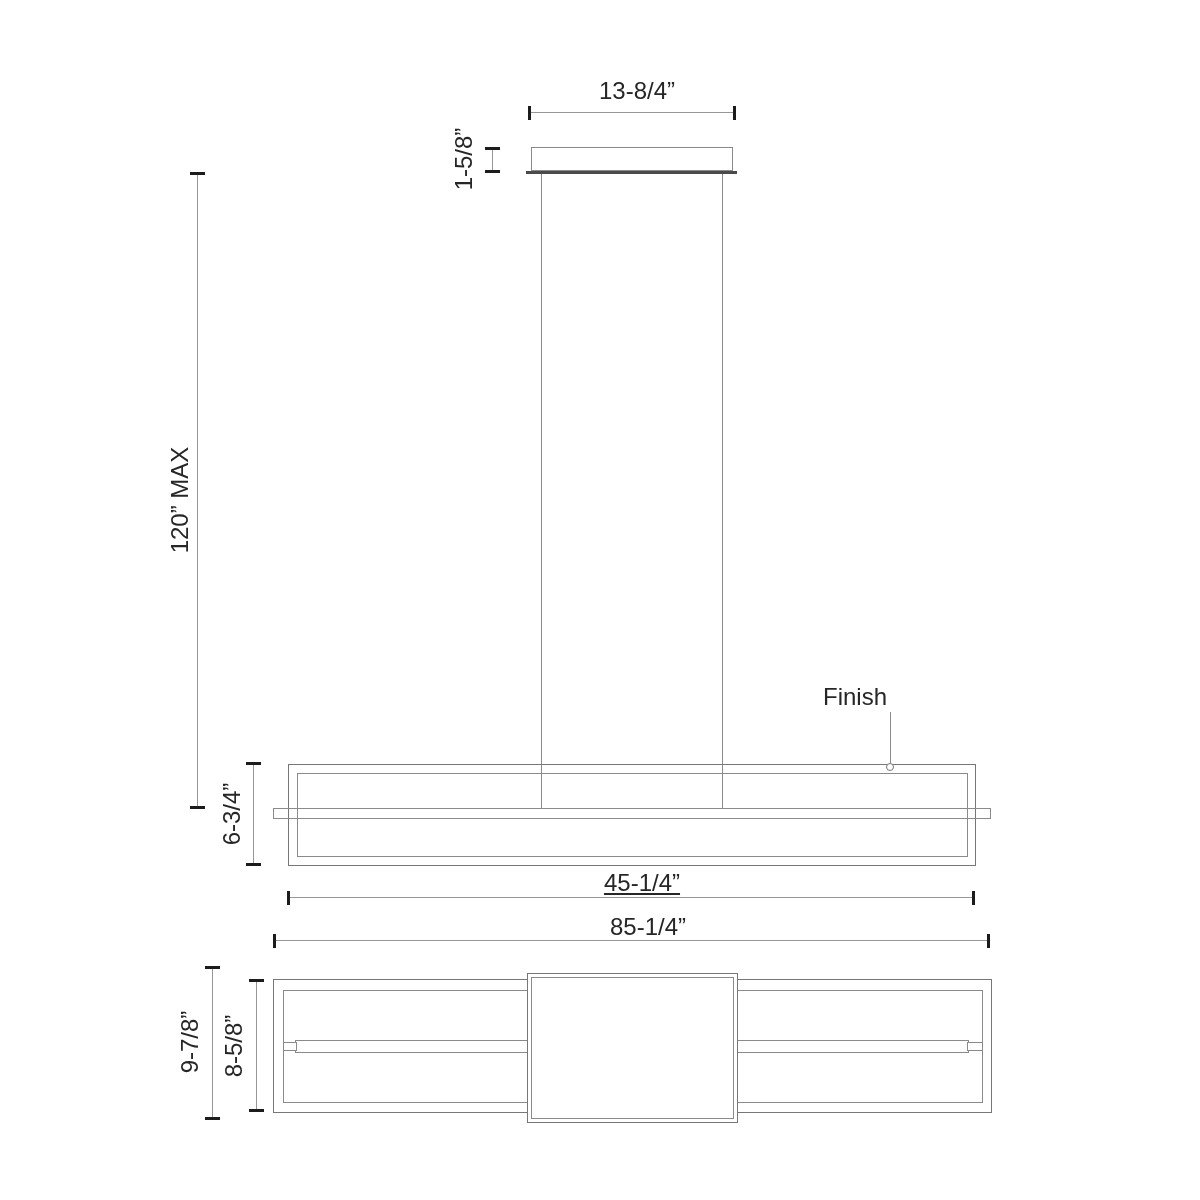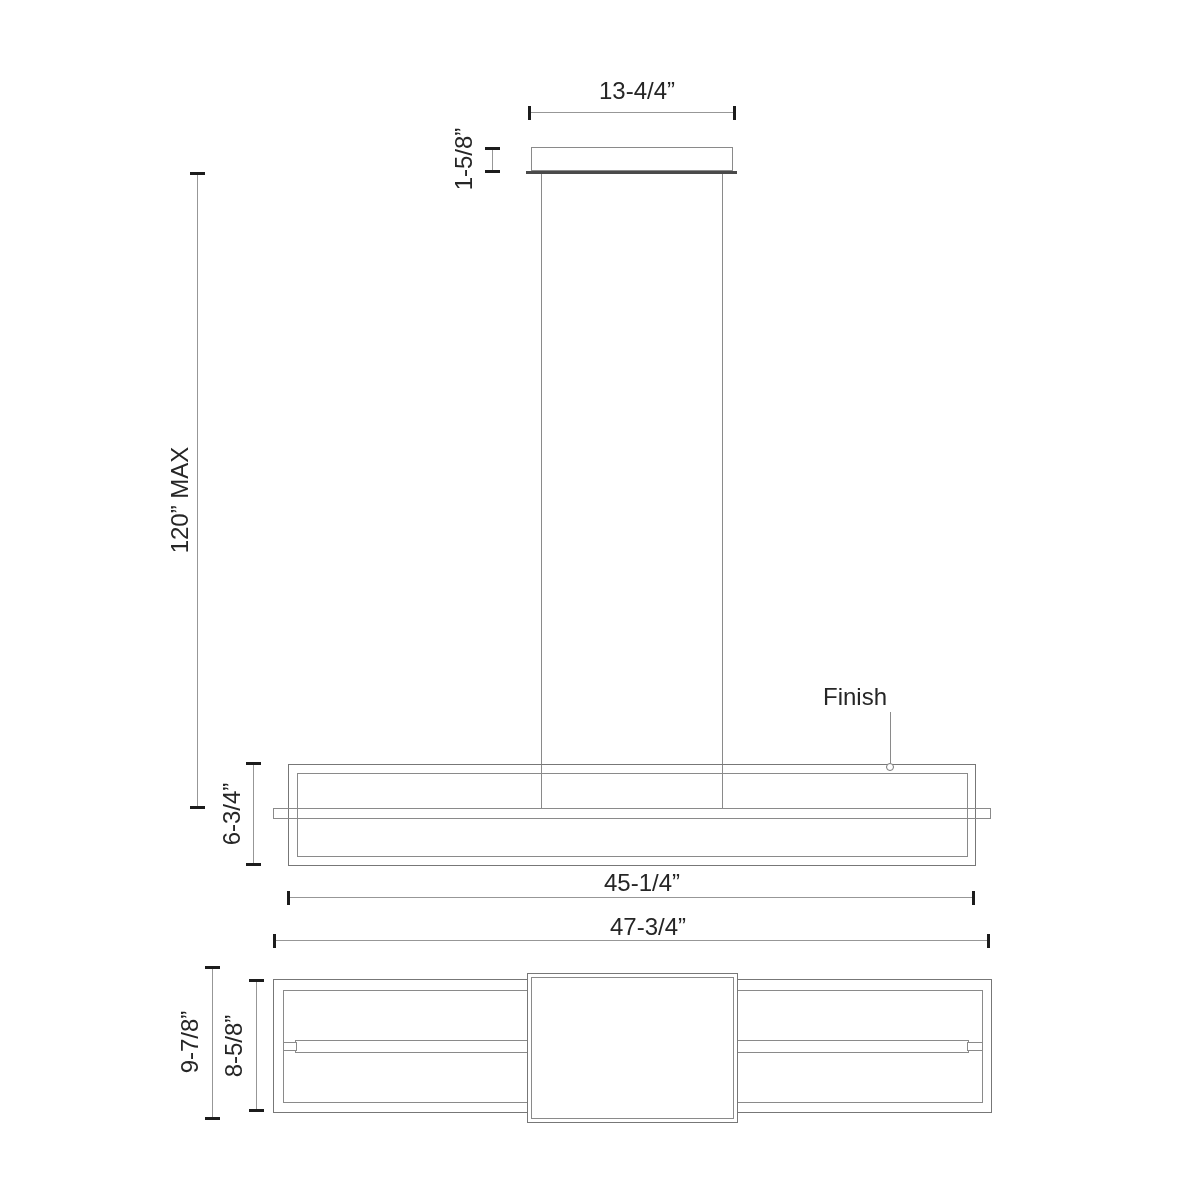--- a/index.html
+++ b/index.html
@@ -43,36 +43,36 @@
   <div class="rect dark" style="left:288px;top:764px;width:688px;height:102px;"></div>
   <div class="rect" style="left:297px;top:773px;width:671px;height:84px;"></div>
 
   <div class="rect" style="left:273px;top:808px;width:718px;height:11px;"></div>
 
   <div class="label" style="left:855px;top:697px;">Finish</div>
   <div class="vline" style="left:890px;top:712px;height:51px;"></div>
   <div class="circle" style="left:886px;top:763px;"></div>
 
   <div class="hdim" style="left:529px;top:112px;width:206px;"></div>
-  <div class="label" style="left:637px;top:91px;">13-4/4”</div>
+  <div class="label" style="left:637px;top:91px;">13-8/4”</div>
 
   <div class="vdim" style="left:492px;top:148px;height:24px;"></div>
   <div class="label rot" style="left:464px;top:159px;">1-5/8”</div>
 
   <div class="vdim" style="left:197px;top:173px;height:635px;"></div>
   <div class="label rot" style="left:180px;top:500px;">120” MAX</div>
 
   <div class="vdim" style="left:253px;top:763px;height:102px;"></div>
   <div class="label rot" style="left:232px;top:814px;">6-3/4”</div>
 
   <div class="hdim" style="left:288px;top:897px;width:686px;"></div>
-  <div class="label" style="left:642px;top:883px;">45-1/4”</div>
+  <div class="label" style="left:642px;top:883px;text-decoration:underline;">45-1/4”</div>
 
   <div class="hdim" style="left:274px;top:940px;width:715px;"></div>
-  <div class="label" style="left:648px;top:927px;">47-3/4”</div>
+  <div class="label" style="left:648px;top:927px;">85-1/4”</div>
 
   <div class="rect dark" style="left:273px;top:979px;width:719px;height:134px;"></div>
   <div class="rect" style="left:283px;top:990px;width:700px;height:113px;"></div>
 
   <div class="rect whitebox" style="left:295px;top:1040px;width:674px;height:13px;"></div>
   <div class="rect whitebox" style="left:283px;top:1042px;width:14px;height:9px;"></div>
   <div class="rect whitebox" style="left:967px;top:1042px;width:16px;height:9px;"></div>
 
   <div class="rect dark whitebox" style="left:527px;top:973px;width:211px;height:150px;"></div>
   <div class="rect" style="left:531px;top:977px;width:203px;height:142px;"></div>

